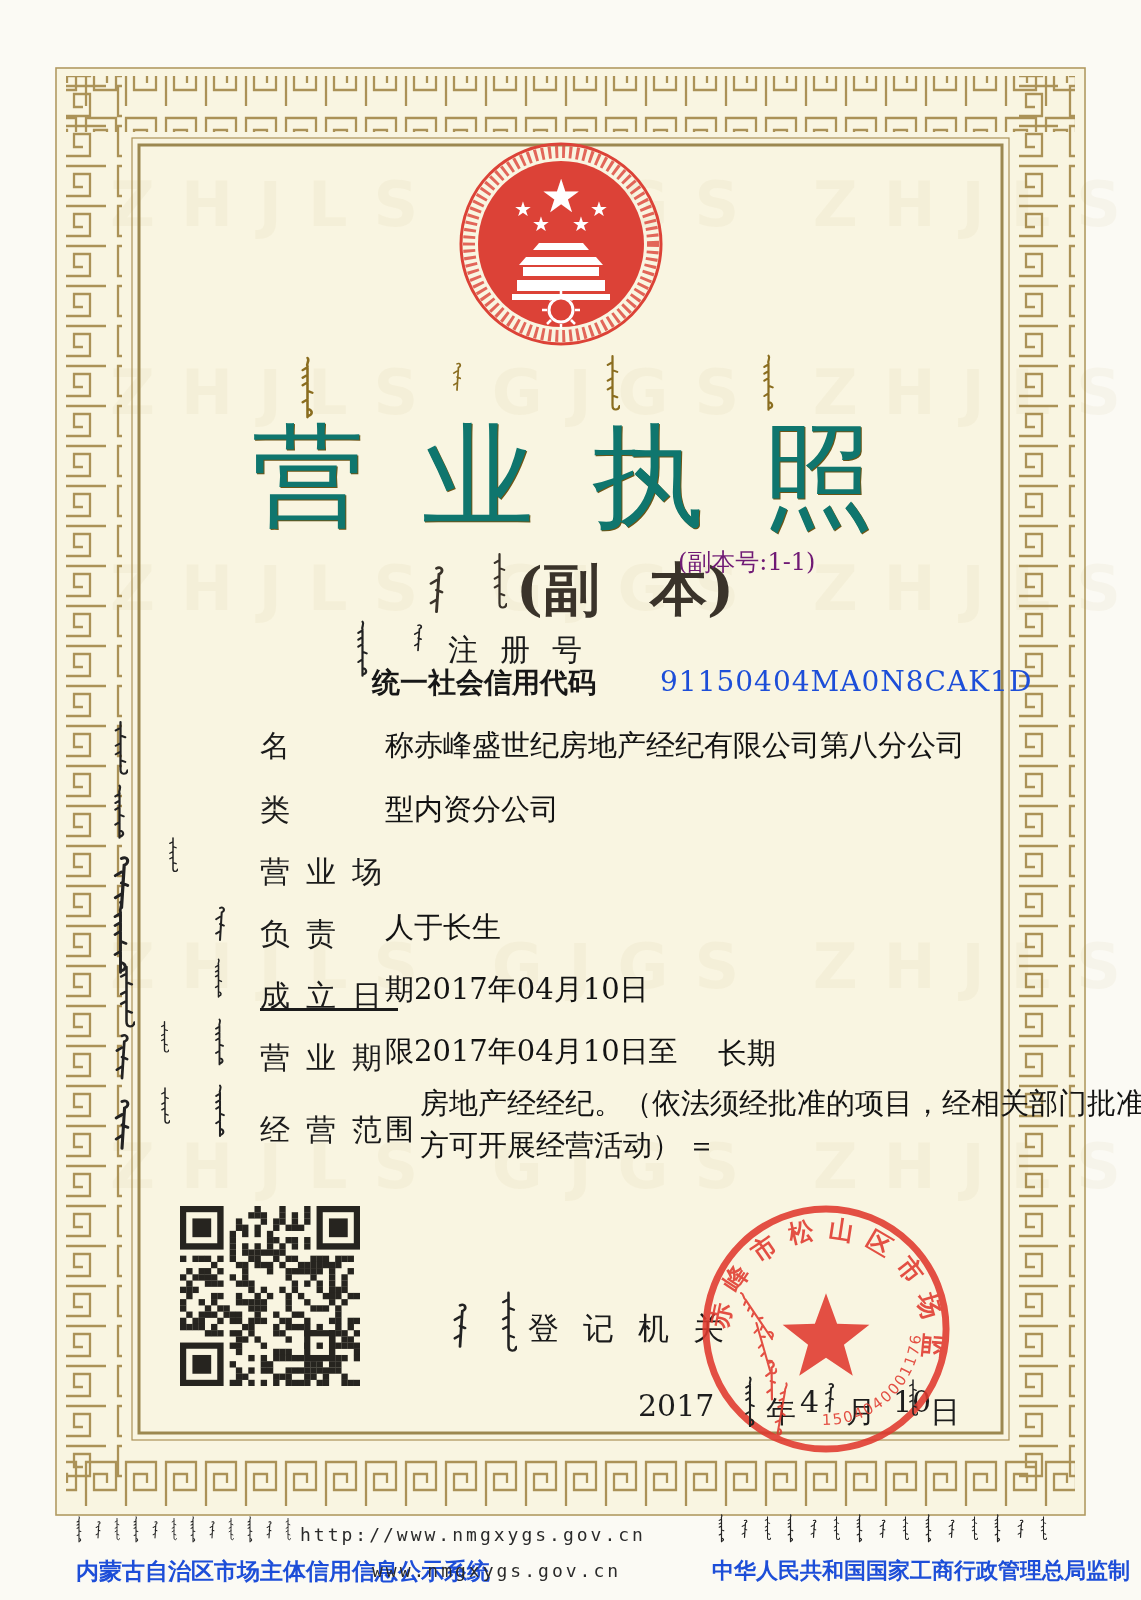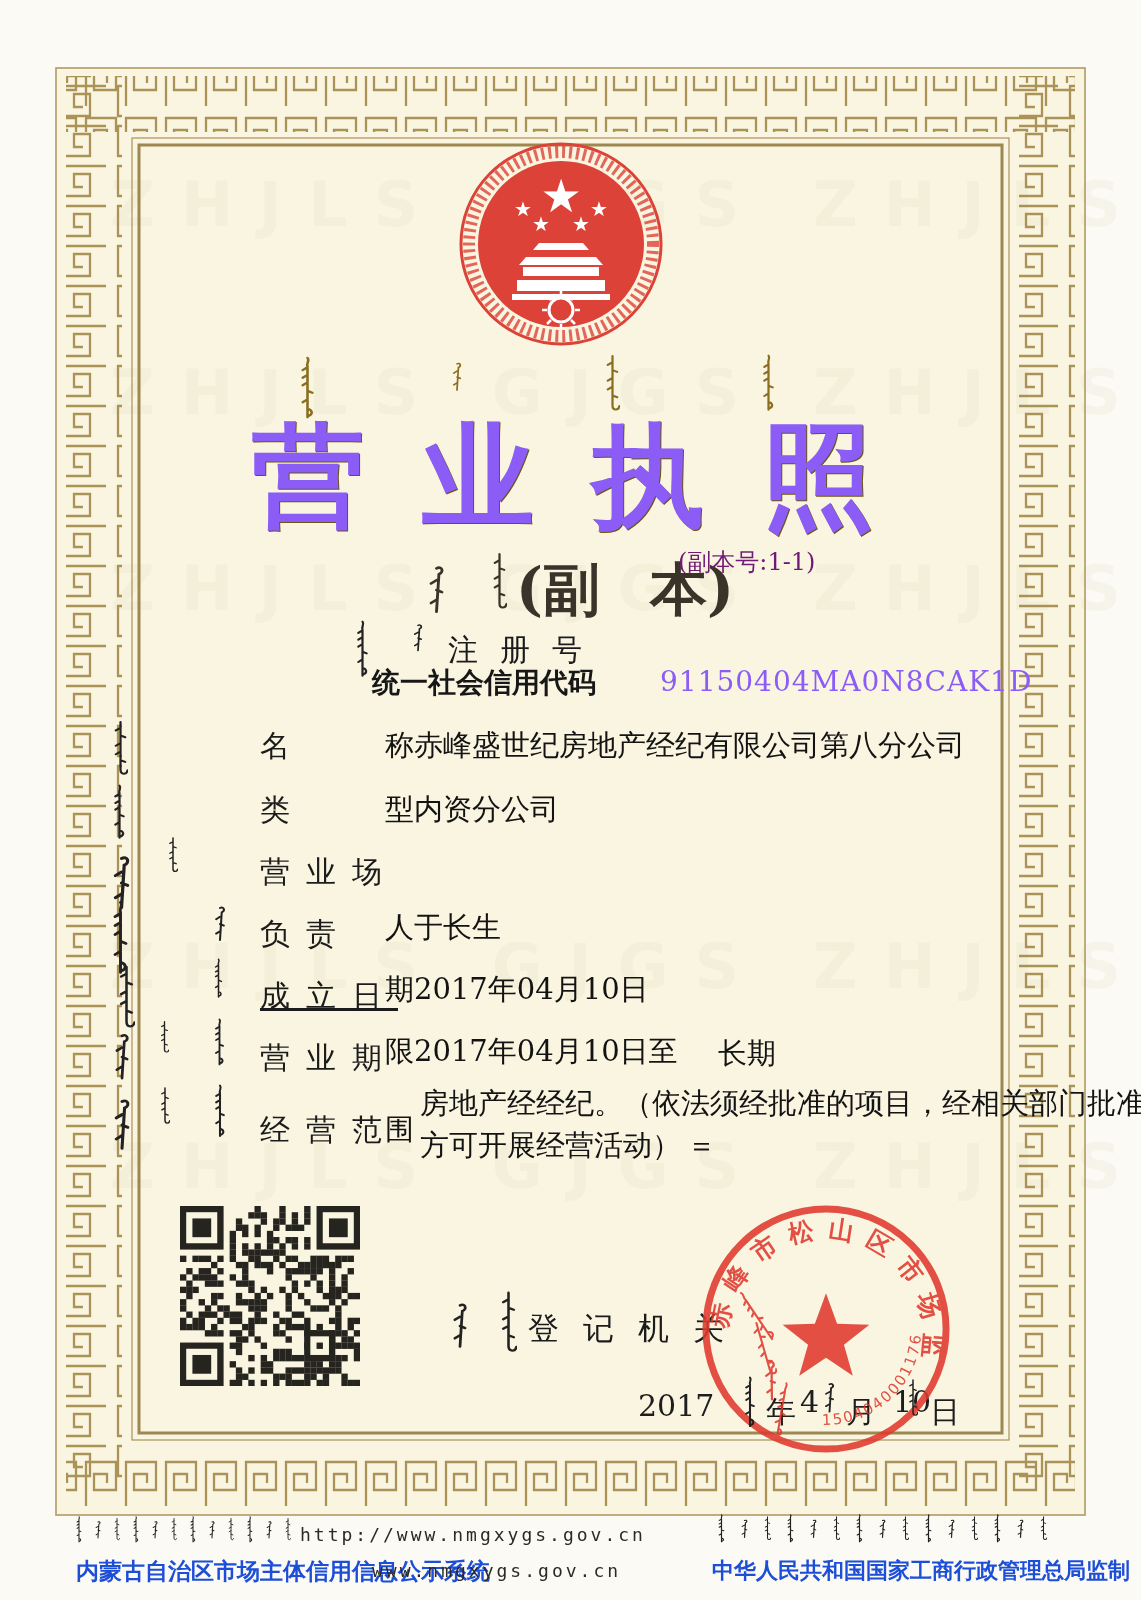--- a/index.html
+++ b/index.html
@@ -13,33 +13,33 @@
   svg{display:block;}
   .frame{position:absolute;left:0;top:0;z-index:0;}
   .content{position:absolute;left:0;top:0;width:100%;height:100%;z-index:2;}
   .wmark{
     position:absolute; z-index:1; color:#a98f3f; opacity:0.05;
     font-family:"DejaVu Sans","Liberation Sans",sans-serif;
     font-weight:bold; font-size:62px; letter-spacing:26px; white-space:nowrap;
   }
   .title{
     font-family:"DejaVu Sans","Liberation Sans",sans-serif;
-    font-weight:700; font-size:112px; letter-spacing:58px;
-    color:#8b5cf6; white-space:nowrap; line-height:1;
+    font-weight:400; font-size:112px; letter-spacing:58px;
+    color:#0f766e; white-space:nowrap; line-height:1;
     text-shadow:1px 1px 0 #6d5516;
   }
   .subtitle{font-size:57px; color:#3a332a; font-weight:600; line-height:1;}
   .sup{font-size:24px; color:#701a75; white-space:nowrap;}
   .lab{font-size:30px; letter-spacing:16px; color:#1b1b1b; white-space:nowrap; line-height:1.2;}
   .lab2{font-size:30px; letter-spacing:22px; color:#1b1b1b; white-space:nowrap;}
   .val{font-size:29px; color:#131313; white-space:nowrap; line-height:1.2;}
   .val i{font-style:normal;}
   .val b{font-weight:normal;}
   .credlab{font-size:28px; font-weight:600; color:#171717; white-space:nowrap;}
-  .code{font-size:28px; letter-spacing:1px; color:#8b5cf6; white-space:nowrap;}
+  .code{font-size:28px; letter-spacing:1px; color:#1d4ed8; white-space:nowrap;}
   .datetx{font-size:30px; color:#1d1d1d; white-space:nowrap;}
   .footcn{
     font-family:"DejaVu Sans","Liberation Sans",sans-serif;
     font-weight:bold; font-size:23px; color:#1d4ed8; white-space:nowrap;
   }
   .footurl{
     font-family:"DejaVu Sans Mono","Liberation Mono",monospace;
     font-size:18px; letter-spacing:3px; color:#2a2a2a; white-space:nowrap;
   }
   .endmark{font-weight:bold; letter-spacing:0; margin-left:6px;}

